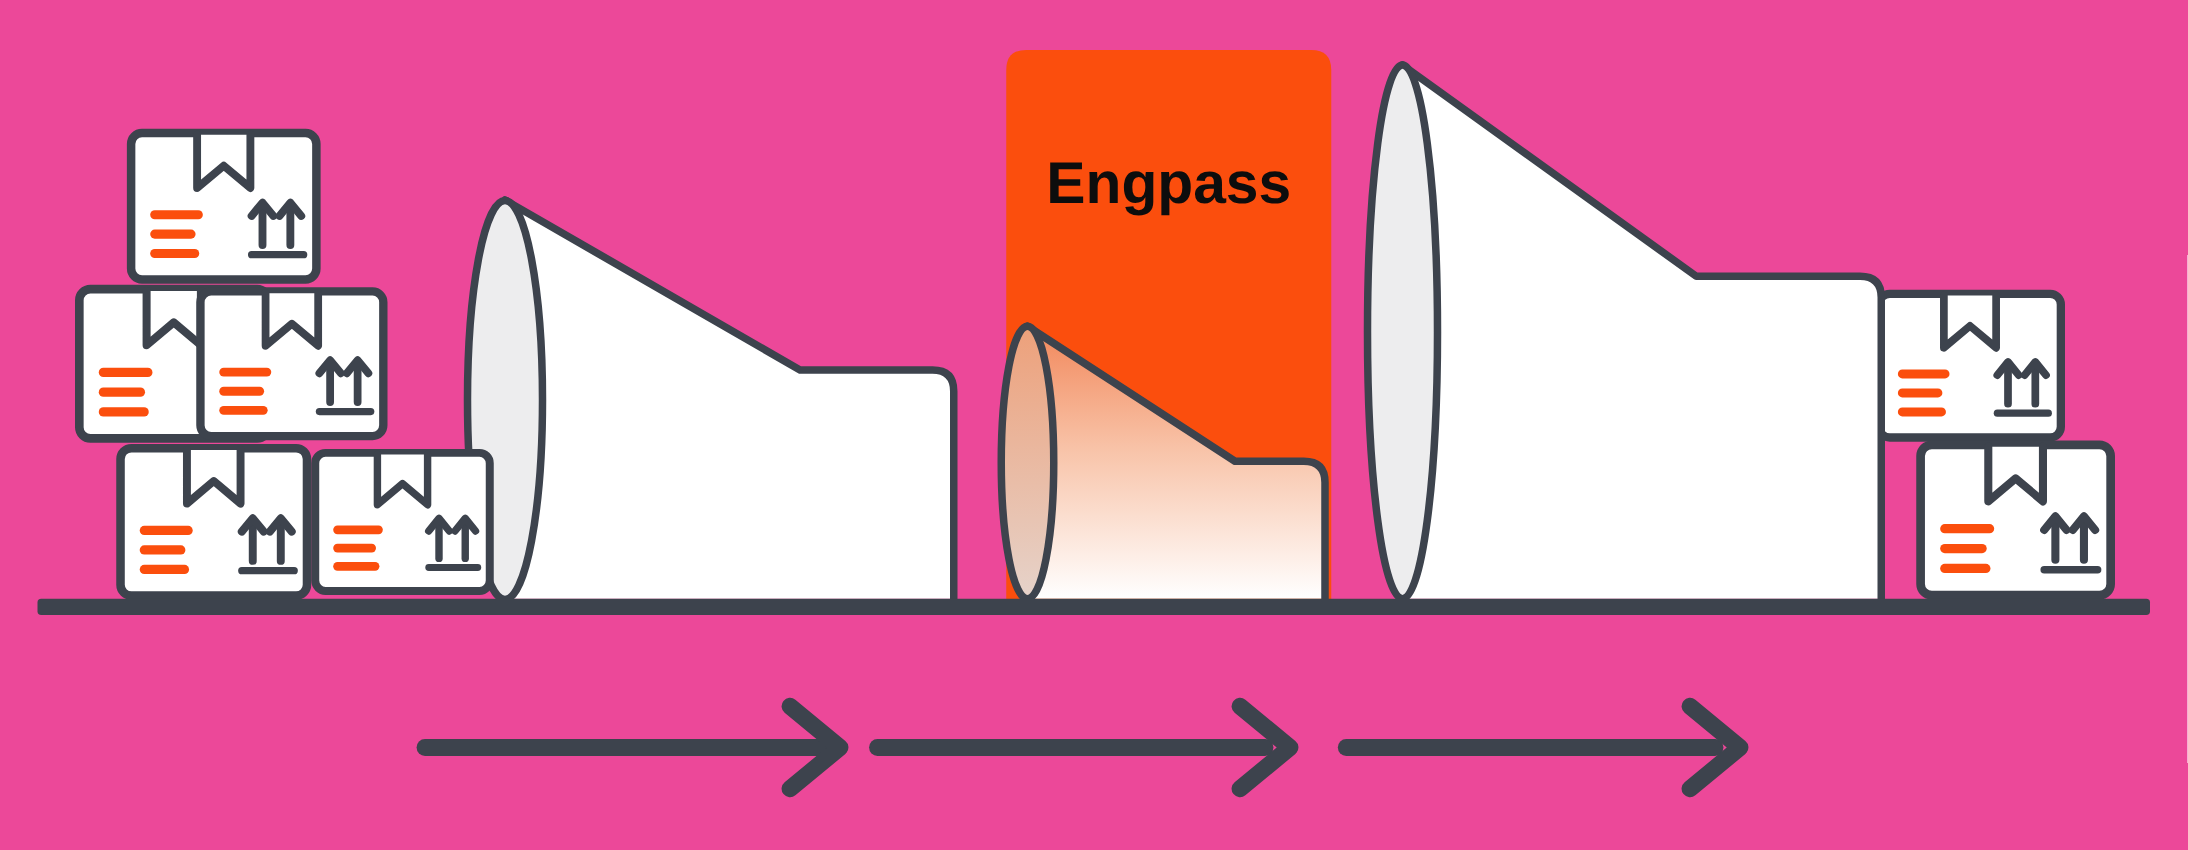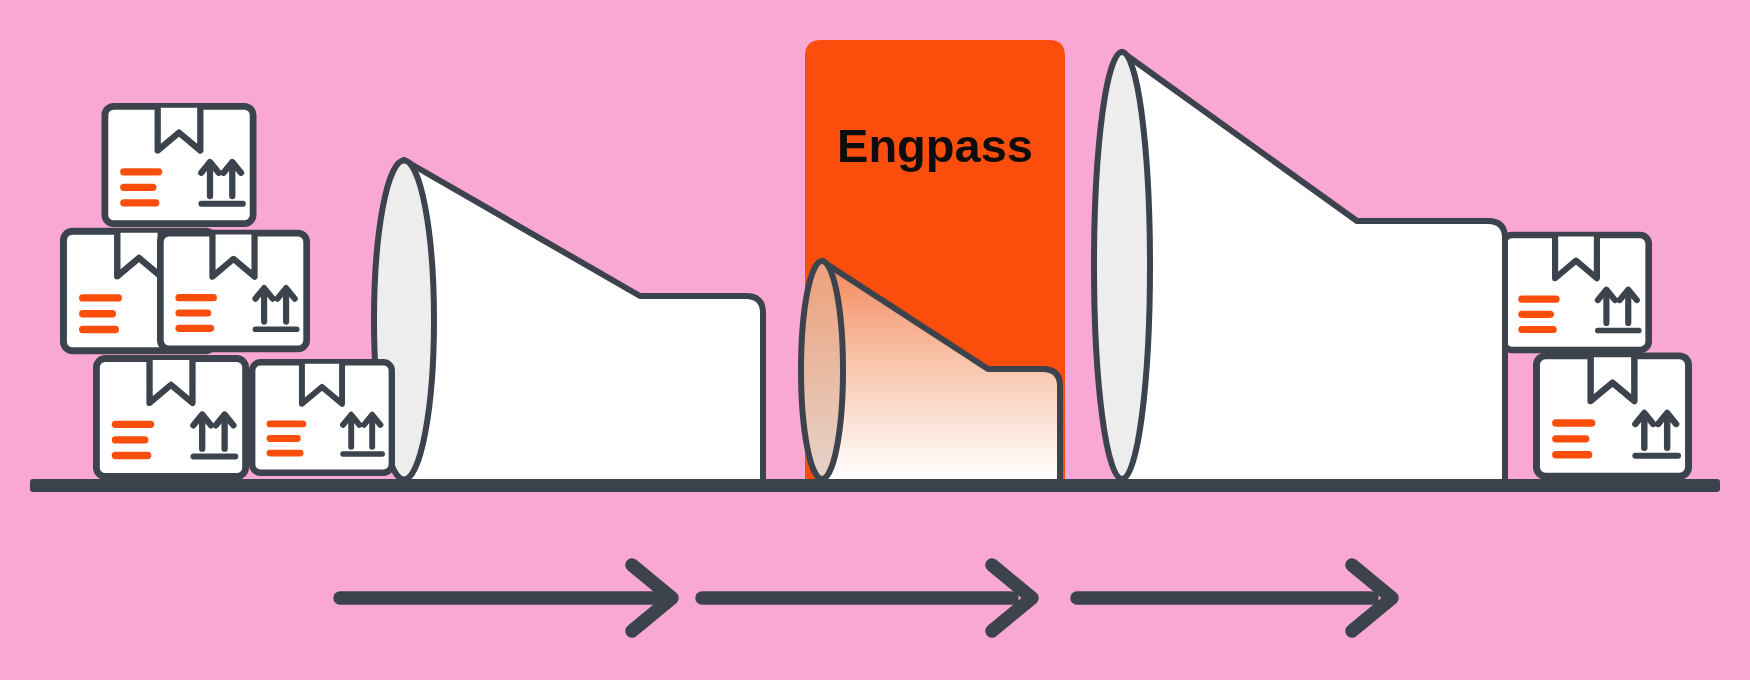--- a/index.html
+++ b/index.html
@@ -1,16 +1,16 @@
 <!DOCTYPE html>
 <html><head>
 <meta charset="utf-8">
 <style>
   html,body{margin:0;padding:0;background:#ffffff;}
-  .canvas{position:relative;width:1750px;height:680px;background:#f9a8d4;overflow:hidden;
+  .canvas{position:relative;width:1750px;height:680px;background:#ec4899;overflow:hidden;
           font-family:"Liberation Sans",sans-serif;}
   svg{display:block;}
   .box-rect{fill:#ffffff;stroke:#3d434d;stroke-width:7;}
   .flap{fill:#ffffff;stroke:#3d434d;stroke-width:6.5;stroke-linejoin:round;stroke-linecap:round;}
   .label-line{stroke:#fb4e0d;stroke-width:7.5;stroke-linecap:round;}
   .ssu{stroke:#3d434d;stroke-width:6.5;stroke-linecap:round;stroke-linejoin:round;fill:none;}
   .funnel-body{fill:#ffffff;}
   .funnel-stroke{stroke:#3d434d;stroke-width:6;fill:none;stroke-linecap:round;stroke-linejoin:round;}
   .mouth{stroke:#3d434d;stroke-width:6;}
   .arrow{stroke:#3d434d;stroke-width:13.5;fill:none;stroke-linecap:round;stroke-linejoin:round;}

